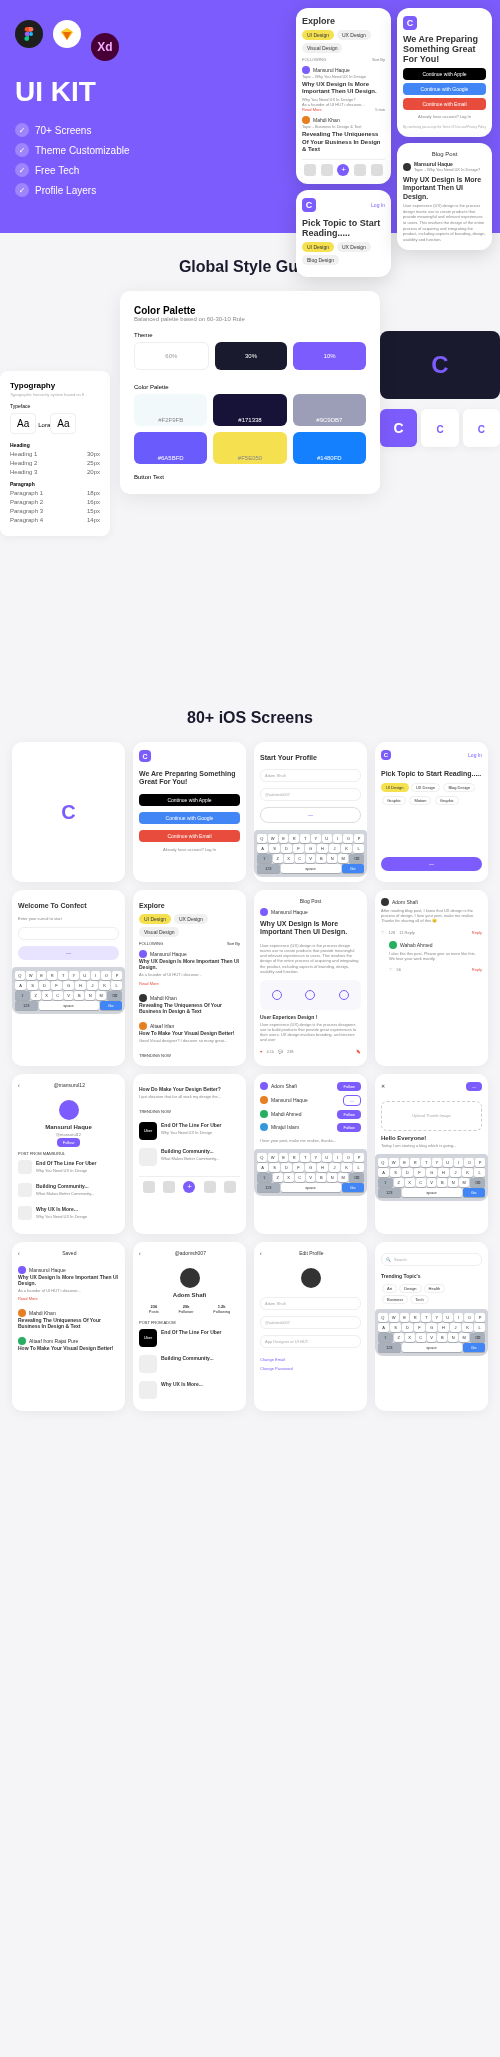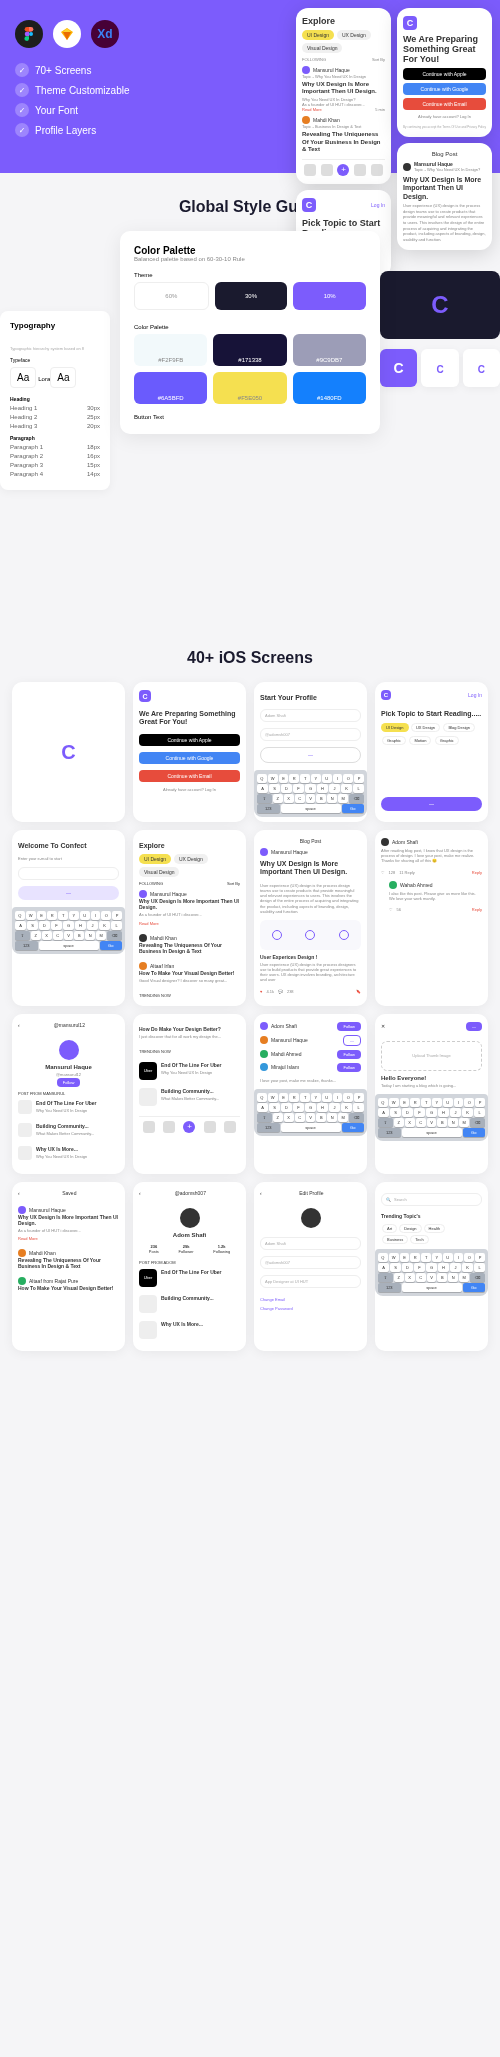--- a/index.html
+++ b/index.html
@@ -4,21 +4,21 @@
   <style>
     * { margin: 0; padding: 0; box-sizing: border-box; }
     body { font-family: -apple-system, BlinkMacSystemFont, 'Segoe UI', sans-serif; background: #f5f5f7; width: 500px; }
     
     
     .hero { background: #7c5cfc; padding: 20px 15px 30px; color: white; position: relative; }
     .tool-icons { display: flex; gap: 10px; margin-bottom: 15px; }
     .tool-icon { width: 28px; height: 28px; border-radius: 50%; display: flex; align-items: center; justify-content: center; font-size: 12px; font-weight: bold; }
     .figma-icon { background: #1e1e1e; }
     .sketch-icon { background: #fff; }
-    .xd-icon { background: #470137; color: #3b82f6; }
+    .xd-icon { background: #470137; color: #f0abfc; margin-top: 13px; }
     .hero-subtitle { font-size: 11px; letter-spacing: 1px; opacity: 0.9; }
     .hero-title { font-size: 28px; font-weight: 800; margin-bottom: 15px; }
     .feature-list { list-style: none; }
     .feature-list li { font-size: 10px; margin: 6px 0; display: flex; align-items: center; gap: 6px; }
     .check-circle { width: 14px; height: 14px; background: rgba(255,255,255,0.25); border-radius: 50%; display: inline-flex; align-items: center; justify-content: center; font-size: 8px; }
     
     
     .hero-phones { position: absolute; right: 8px; top: 8px; display: flex; gap: 6px; }
     .phone-mock { background: white; border-radius: 12px; width: 95px; padding: 8px 6px; color: #333; font-size: 6px; box-shadow: 0 4px 20px rgba(0,0,0,0.15); }
     .phone-title { font-weight: 700; font-size: 9px; margin-bottom: 4px; }
@@ -47,21 +47,21 @@
     .style-guide { padding: 0 10px 30px; position: relative; }
     .palette-card { background: white; border-radius: 10px; padding: 14px; box-shadow: 0 4px 20px rgba(0,0,0,0.08); margin: 0 auto; width: 260px; position: relative; z-index: 2; }
     .palette-title { font-size: 10px; font-weight: 700; }
     .palette-sub { font-size: 6px; color: #888; margin-bottom: 10px; }
     .theme-row { display: flex; gap: 6px; margin-bottom: 14px; }
     .theme-swatch { flex: 1; height: 28px; border-radius: 6px; display: flex; align-items: center; justify-content: center; font-size: 6px; }
     .color-grid { display: grid; grid-template-columns: repeat(3, 1fr); gap: 6px; }
     .color-swatch { height: 32px; border-radius: 6px; display: flex; align-items: flex-end; justify-content: center; padding: 3px; font-size: 6px; color: white; }
     
     .typo-card { position: absolute; left: 0; top: 80px; background: white; border-radius: 8px; padding: 10px; width: 110px; font-size: 6px; box-shadow: 0 2px 10px rgba(0,0,0,0.05); z-index: 1; }
-    .typo-card h4 { font-size: 8px; margin-bottom: 16px; }
+    .typo-card h4 { font-size: 8px; margin-bottom: 2px; }
     .typo-row { display: flex; justify-content: space-between; margin: 3px 0; color: #666; }
     .aa-box { display: inline-block; padding: 4px 6px; border: 1px solid #eee; border-radius: 4px; margin: 4px 2px 8px 0; font-size: 10px; }
     
     .logo-showcase { position: absolute; right: 0; top: 40px; width: 120px; z-index: 1; }
     .logo-dark { background: #1a1a2e; border-radius: 8px; padding: 20px; text-align: center; margin-bottom: 8px; }
     .logo-big-c { font-size: 24px; font-weight: 800; color: #7c5cfc; }
     .logo-variants { display: flex; gap: 4px; margin-top: 10px; }
     .logo-variant { flex: 1; background: white; border-radius: 6px; padding: 10px 4px; text-align: center; box-shadow: 0 2px 8px rgba(0,0,0,0.05); }
     .logo-variant.purple { background: #7c5cfc; }
     
@@ -108,32 +108,33 @@
     </div>
     <div class="tool-icon sketch-icon">
       <svg width="14" height="12" viewBox="0 0 14 12">
           <path d="M7 0l6 4-6 8-6-8z" fill="#fdb300"></path>
           <path d="M3 4h8l-4 8z" fill="#ea6c00"></path>
           <path d="M3 4h8L7 0z" fill="#fdd231"></path>
         </svg>
     </div>
     <div class="tool-icon xd-icon">Xd</div>
   </div>
+  <div class="hero-title">UI KIT</div>
   <ul class="feature-list">
     <li>
         <span class="check-circle">✓</span>
         <span>70+ Screens</span>
       </li>
     <li>
         <span class="check-circle">✓</span>
         <span>Theme Customizable</span>
       </li>
     <li>
         <span class="check-circle">✓</span>
-        <span>Your Font</span>
+        <span>Free Tech</span>
       </li>
     <li>
         <span class="check-circle">✓</span>
         <span>Profile Layers</span>
       </li>
   </ul>
 
   <div class="hero-phones">
     <div style="display:flex;flex-direction:column;gap:6px;">
       <div class="phone-mock">
@@ -281,21 +282,21 @@
     <div class="logo-dark"><span class="logo-big-c">C</span></div>
     <div class="logo-variants">
       <div class="logo-variant purple"><span style="color:white;font-weight:800;font-size:14px;">C</span></div>
       <div class="logo-variant"><span style="color:#7c5cfc;font-weight:800;font-size:10px;">C</span></div>
       <div class="logo-variant"><span style="color:#7c5cfc;font-weight:800;font-size:10px;">C</span></div>
     </div>
   </div>
   <div style="height:160px;"></div>
 </div>
 
-<div class="section-header">40+ iOS Screens</div>
+<div class="section-header">80+ iOS Screens</div>
 <div class="watermark">gfxtra.com</div>
 
 <div class="screens-grid">
 
   <div class="screen">
       <div class="splash-c">C</div>
     </div>
 
   <div class="screen">
     <span class="logo-c" style="width:12px;height:12px;font-size:7px;">C</span>

